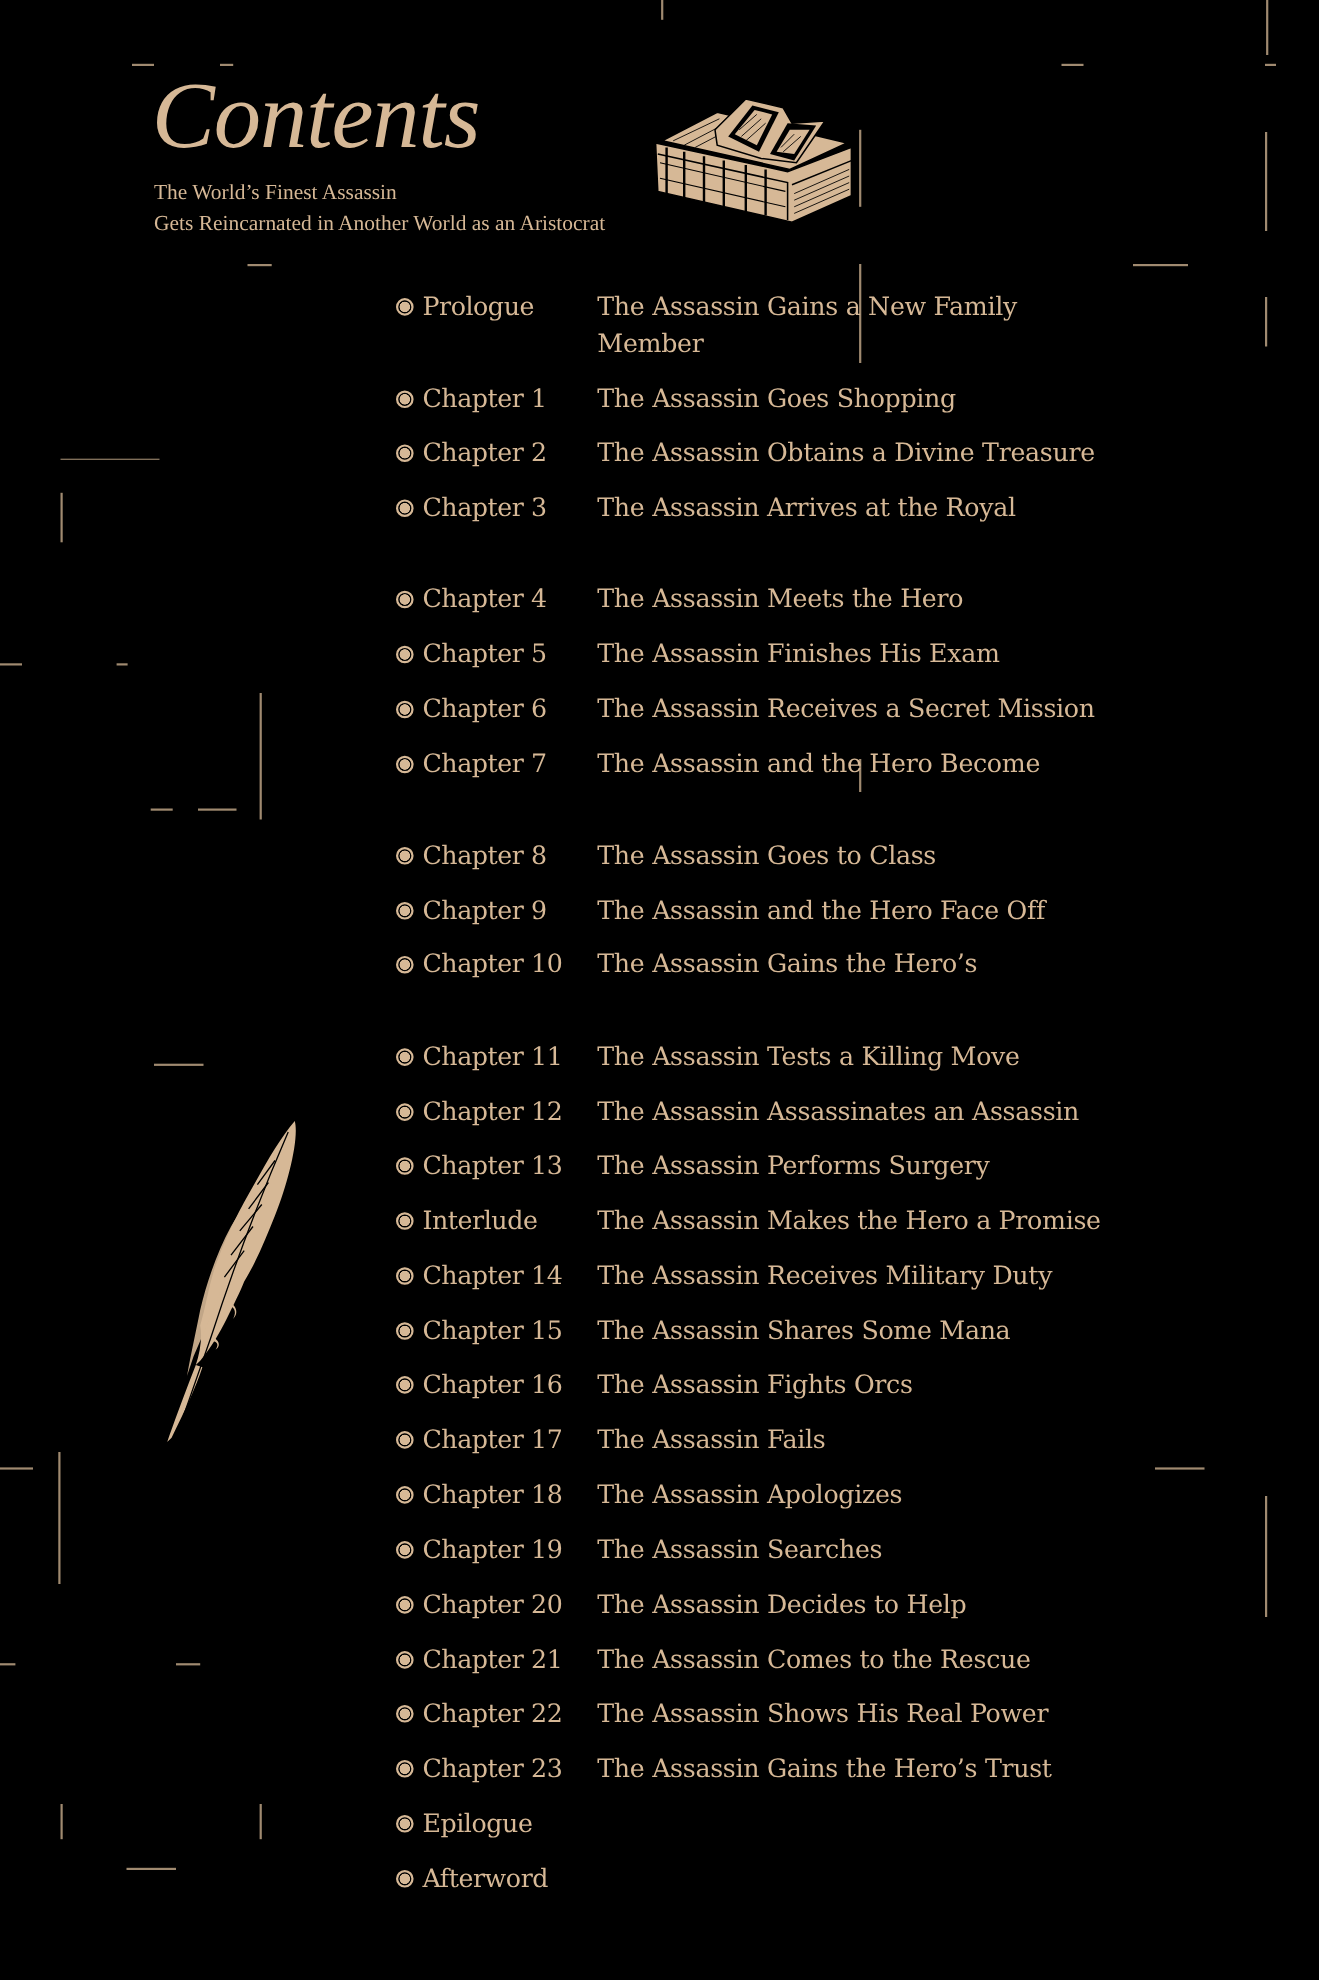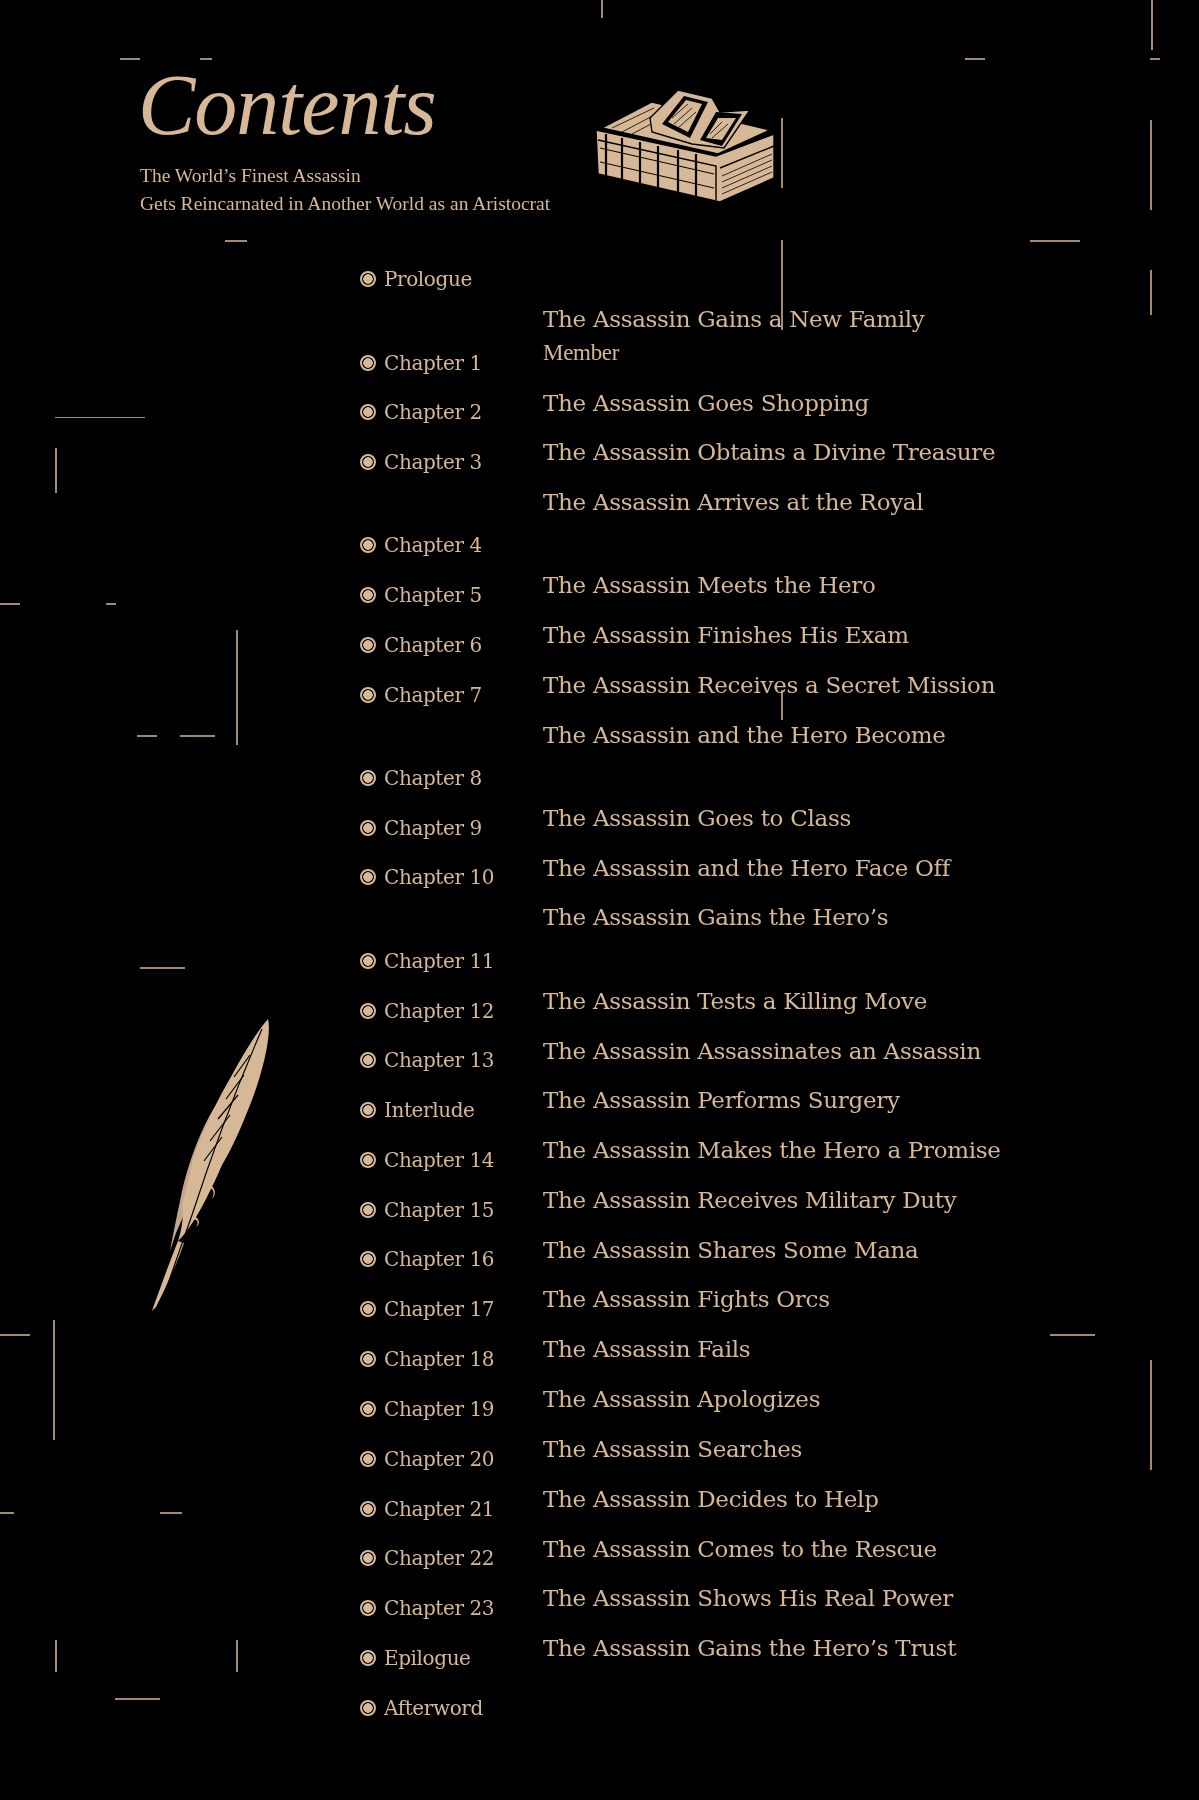--- a/index.html
+++ b/index.html
@@ -72,41 +72,39 @@
       box-sizing: border-box;
       border-radius: 50%;
       border: 2px solid #d6b896;
       background: radial-gradient(circle, #d6b896 0 4.5px, #000 5px 6px, #d6b896 6.5px);
     }
     .label {
       position: absolute;
       left: 26px;
       top: 0;
       font-family: "DejaVu Serif", serif;
-      font-size: 20px;
+      font-size: 23px;
       line-height: 34px;
       letter-spacing: -0.4px;
       white-space: nowrap;
       color: #d6b896;
     }
     .chapter-title {
       position: absolute;
       left: 185px;
       top: 0;
       font-family: "DejaVu Serif", serif;
       font-size: 23px;
       line-height: 34px;
       letter-spacing: -0.3px;
       white-space: nowrap;
       color: #d6b896;
-      margin-top: 40px;
     }
     .chapter-title .cont {
       display: block;
-      font-family: Liberation Serif, serif;
     }
 
     .mark {
       position: absolute;
       background: #d6b896;
       opacity: 0.75;
     }
   </style>
 </head>
 <body>

